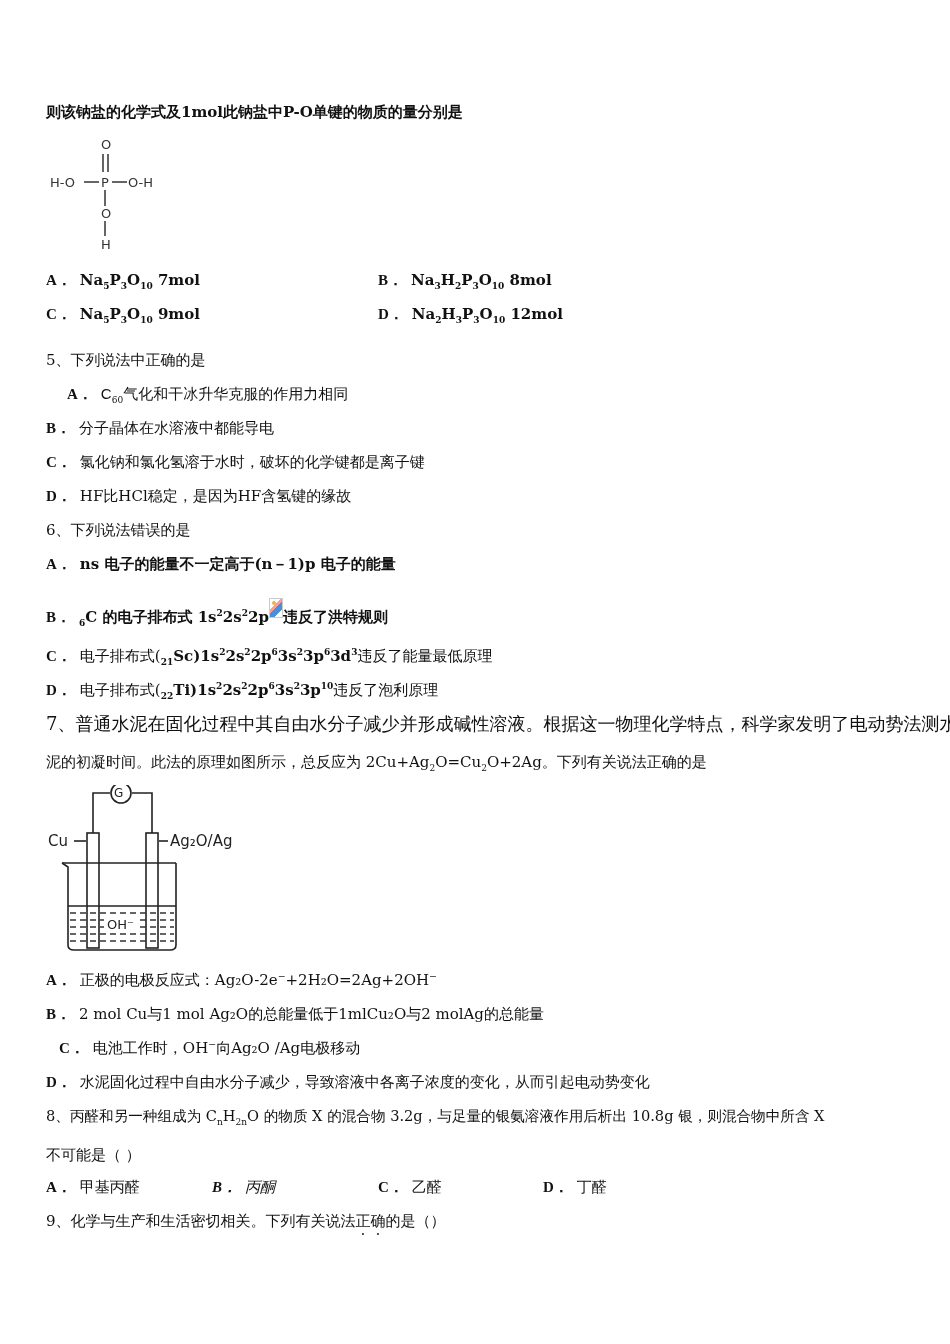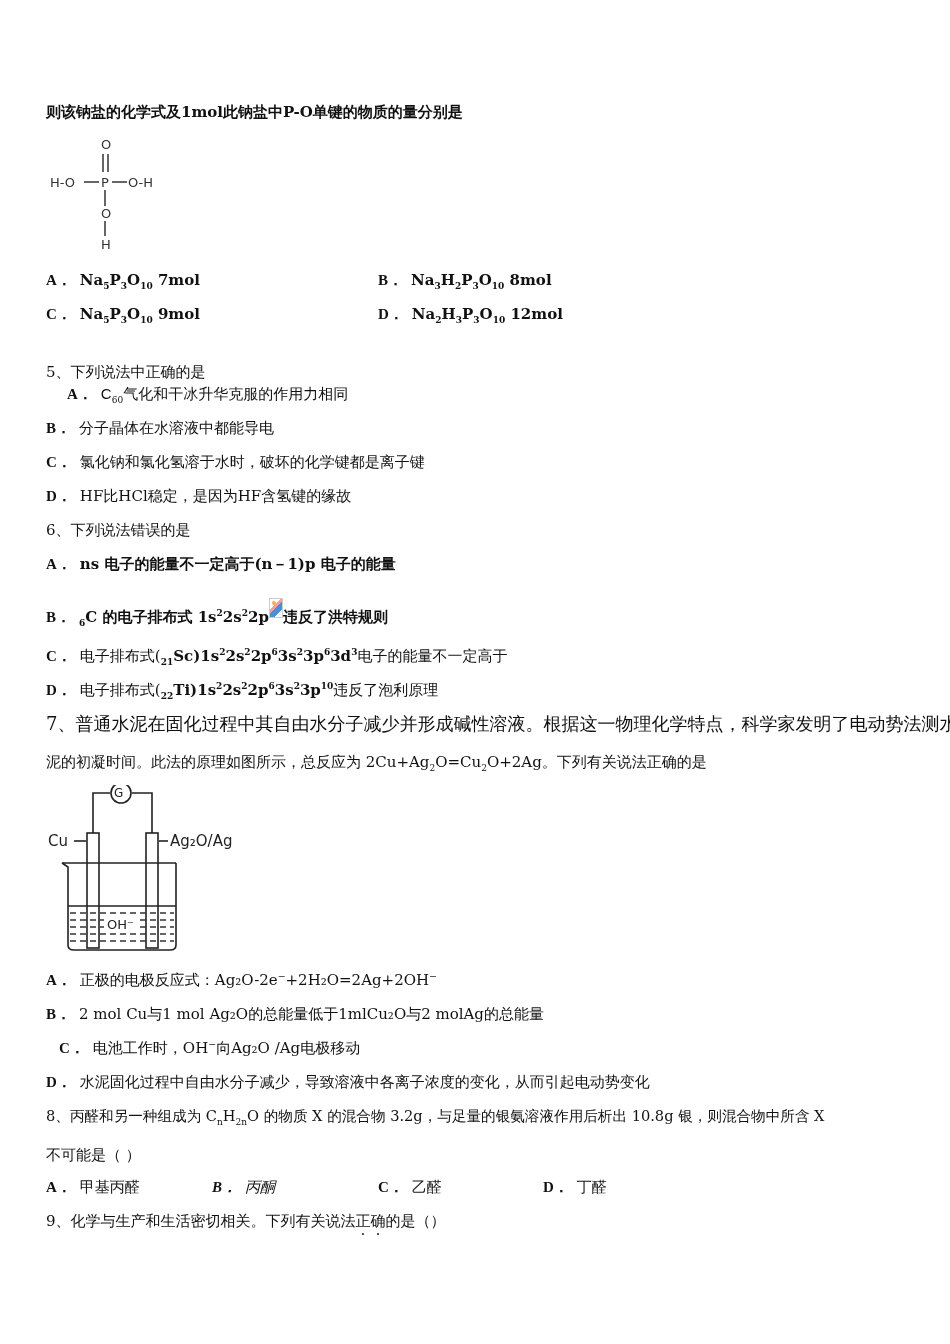--- a/index.html
+++ b/index.html
@@ -47,21 +47,21 @@
 <div class="line b" style="top:270px;left:378px;">
   <span class="opt-label">B．</span><span>Na</span><sub>3</sub><span>H</span><sub>2</sub><span>P</span><sub>3</sub><span>O</span><sub>10</sub> <span>8mol</span>
 </div>
 <div class="line b" style="top:304px;">
   <span class="opt-label">C．</span><span>Na</span><sub>5</sub><span>P</span><sub>3</sub><span>O</span><sub>10</sub> <span>9mol</span>
 </div>
 <div class="line b" style="top:304px;left:378px;">
   <span class="opt-label">D．</span><span>Na</span><sub>2</sub><span>H</span><sub>3</sub><span>P</span><sub>3</sub><span>O</span><sub>10</sub> <span>12mol</span>
 </div>
 
-<div class="line" style="top:350px;margin-top:12px;">5、下列说法中正确的是</div>
+<div class="line" style="top:350px;">5、下列说法中正确的是</div>
 <div class="line" style="top:384px;margin-left:21px;">
   <span class="opt-label">A．</span><span class="mono">C</span><sub>60</sub><span>气化和干冰升华克服的作用力相同</span>
 </div>
 <div class="line" style="top:418px;">
   <span class="opt-label">B．</span><span>分子晶体在水溶液中都能导电</span>
 </div>
 <div class="line" style="top:452px;">
   <span class="opt-label">C．</span><span>氯化钠和氯化氢溶于水时，破坏的化学键都是离子键</span>
 </div>
 <div class="line" style="top:486px;">
@@ -69,21 +69,21 @@
 </div>
 
 <div class="line" style="top:520px;">6、下列说法错误的是</div>
 <div class="line b" style="top:554px;">
   <span class="opt-label">A．</span><span>ns 电子的能量不一定高于(n－1)p 电子的能量</span>
 </div>
 <div class="line b" style="top:598px;">
   <span class="opt-label">B．</span><sub>6</sub><span>C</span><span> 的电子排布式 1s</span><sup>2</sup><span>2s</span><sup>2</sup><span>2p</span><span class="missing-img"></span><span style="font-weight:bold">违反了洪特规则</span>
 </div>
 <div class="line b" style="top:646px;">
-  <span class="opt-label">C．</span><span style="font-weight:normal">电子排布式(</span><sub>21</sub><span>Sc</span>)<span>1s</span><sup>2</sup><span>2s</span><sup>2</sup><span>2p</span><sup>6</sup><span>3s</span><sup>2</sup><span>3p</span><sup>6</sup><span>3d</span><sup>3</sup><span style="font-weight:normal">电子的能量不一定高于</span>
+  <span class="opt-label">C．</span><span style="font-weight:normal">电子排布式(</span><sub>21</sub><span>Sc</span>)<span>1s</span><sup>2</sup><span>2s</span><sup>2</sup><span>2p</span><sup>6</sup><span>3s</span><sup>2</sup><span>3p</span><sup>6</sup><span>3d</span><sup>3</sup><span style="font-weight:normal">违反了能量最低原理</span>
 </div>
 <div class="line b" style="top:680px;">
   <span class="opt-label">D．</span><span style="font-weight:normal">电子排布式(</span><sub>22</sub><span>Ti</span>)<span>1s</span><sup>2</sup><span>2s</span><sup>2</sup><span>2p</span><sup>6</sup><span>3s</span><sup>2</sup><span>3p</span><sup>10</sup><span style="font-weight:normal">违反了泡利原理</span>
 </div>
 
 <div class="line" style="top:714px;font-size:18px;">7、普通水泥在固化过程中其自由水分子减少并形成碱性溶液。根据这一物理化学特点，科学家发明了电动势法测水</div>
 <div class="line" style="top:752px;">
   <span>泥的初凝时间。此法的原理如图所示，总反应为 2Cu+Ag</span><sub>2</sub><span>O=Cu</span><sub>2</sub><span>O+2Ag。下列有关说法正确的是</span>
 </div>
 

